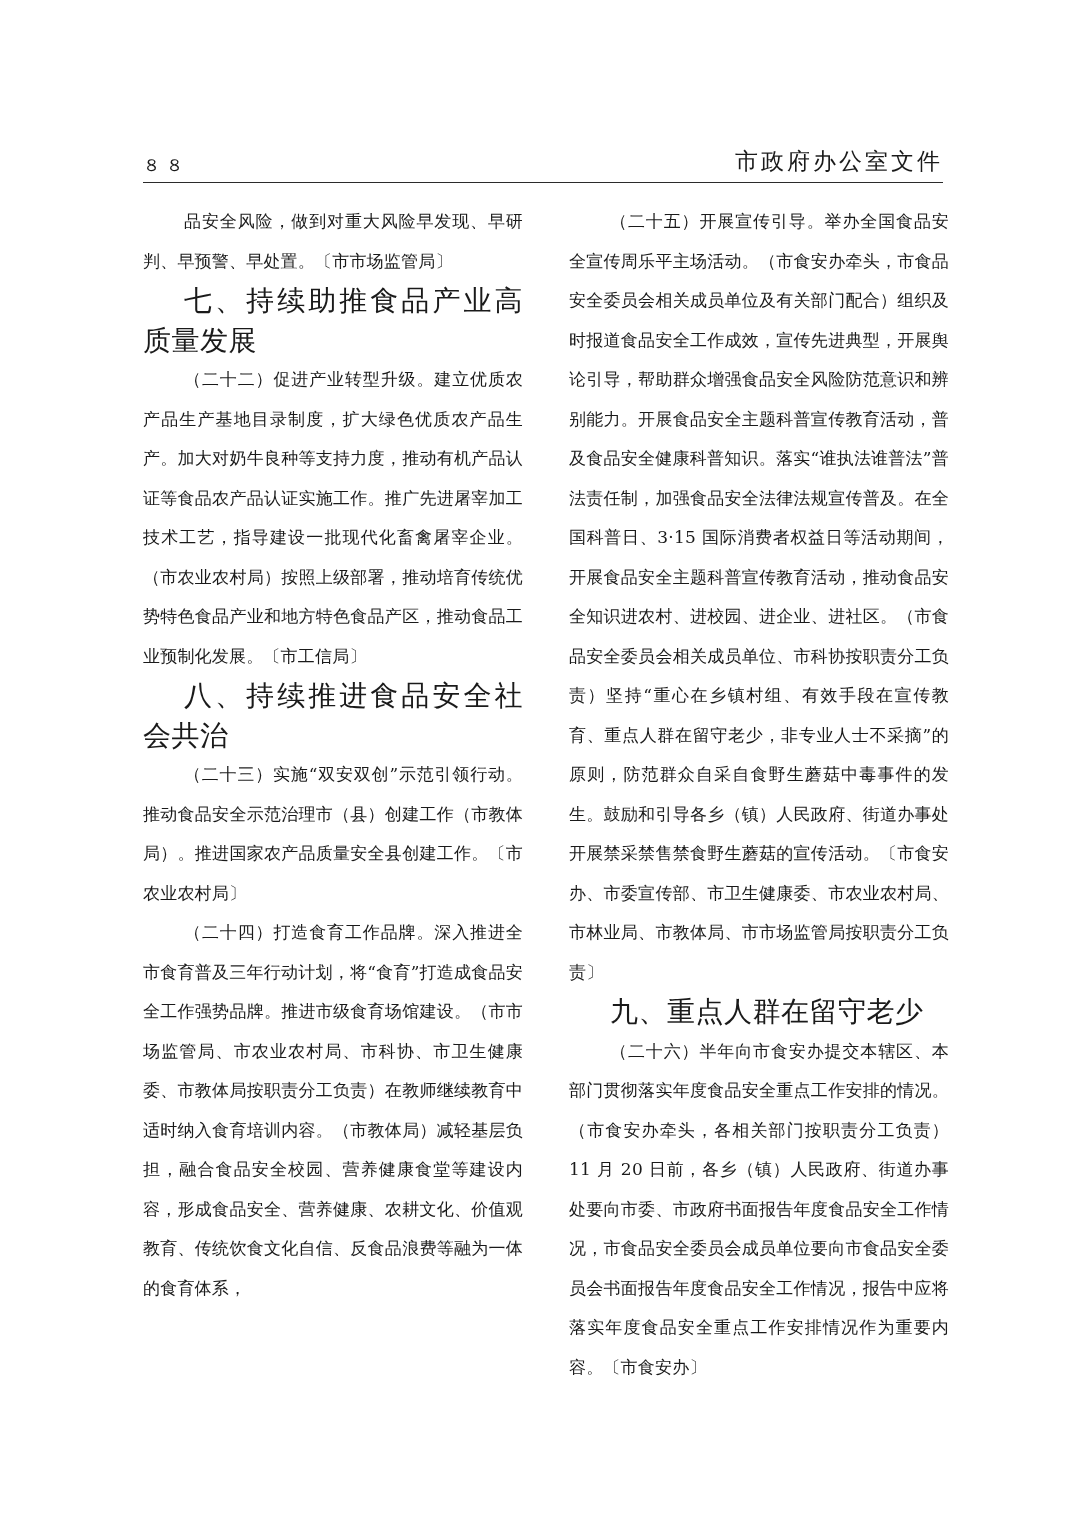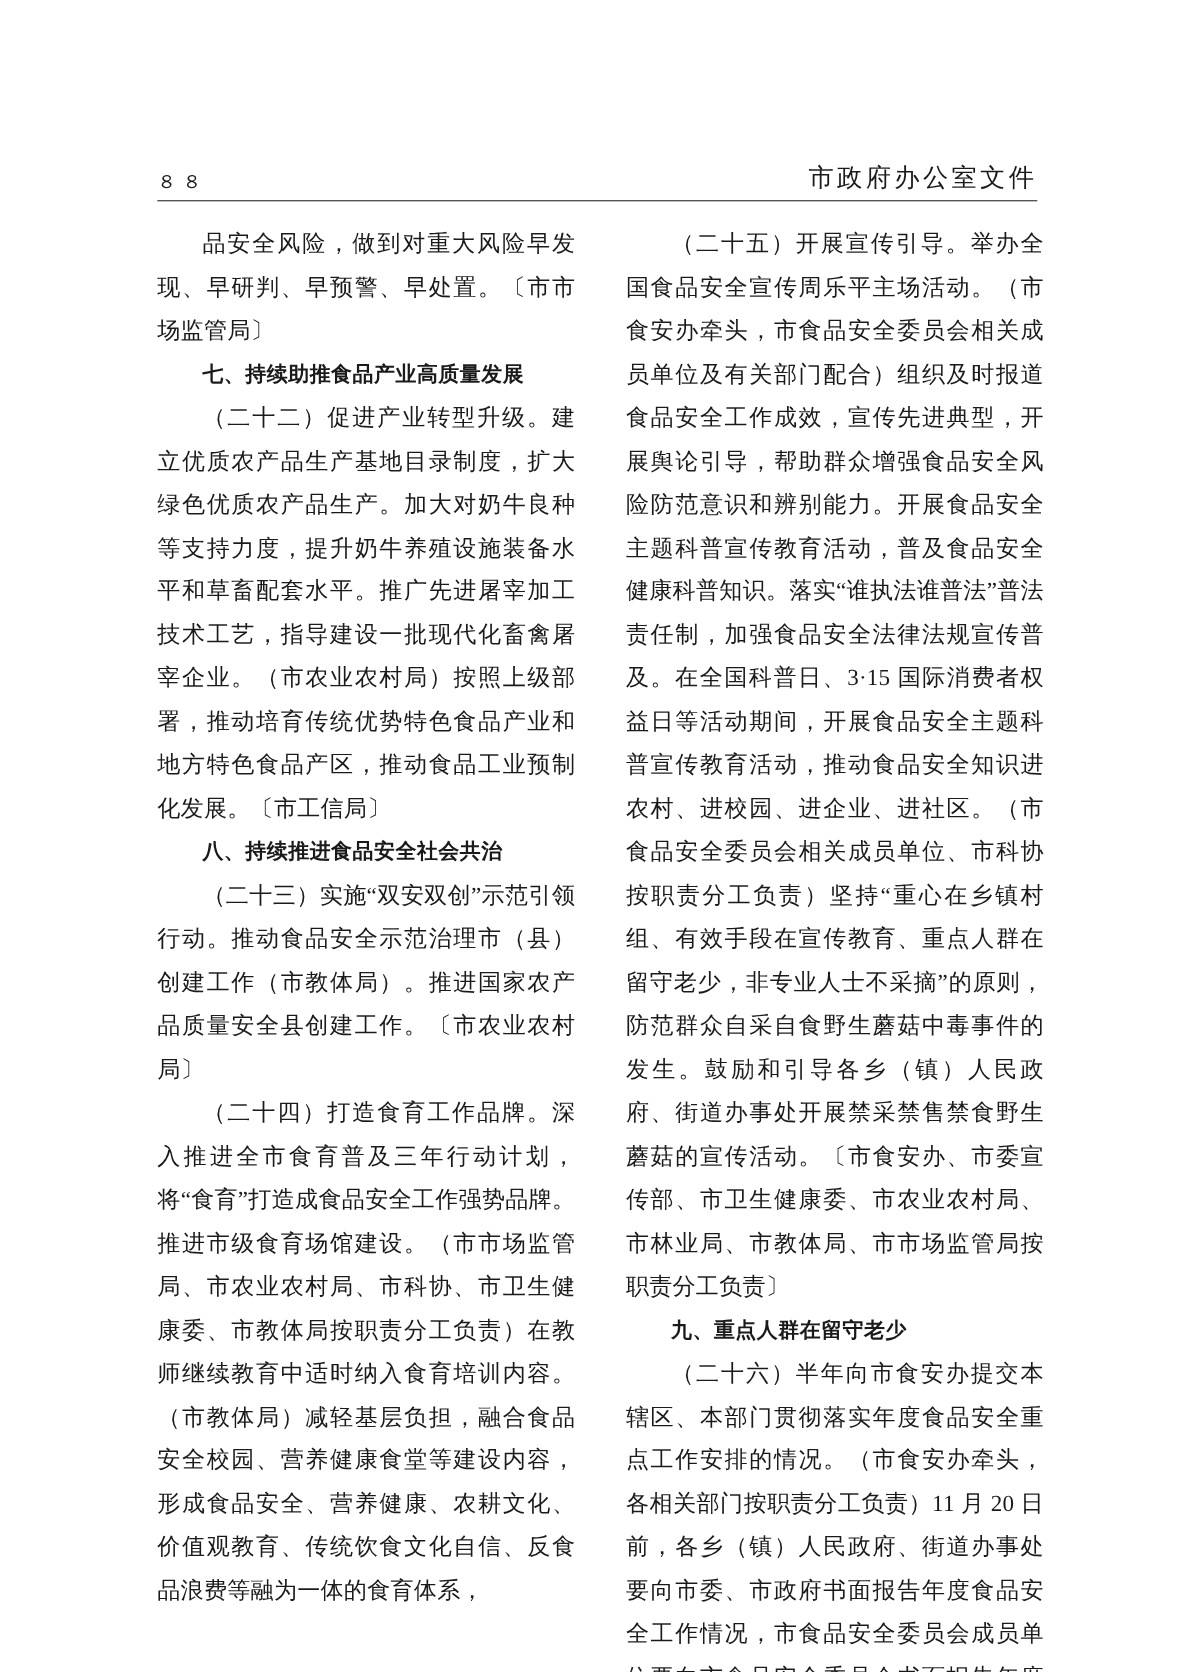--- a/index.html
+++ b/index.html
@@ -52,56 +52,55 @@
     width: 806px;
     height: 1120px;
     display: flex;
     gap: 46px;
   }
   .col {
     width: 380px;
   }
   p {
     margin: 0;
-    font-size: 21px;
+    font-size: 17px;
     line-height: 39.5px;
     text-align: justify;
     text-justify: inter-ideograph;
     letter-spacing: 0.2px;
-    font-family: Liberation Serif, serif;
   }
   p.indent {
     text-indent: 41px;
   }
   p.heading {
     text-indent: 41px;
-    font-weight: bold;
+    font-weight: normal;
     font-family: "DejaVu Sans", "Liberation Sans", sans-serif;
-    font-size: 19px;
+    font-size: 28px;
     letter-spacing: 0.5px;
   }
 </style>
 </head>
 <body>
 
 <div class="page">
 
   <div class="header">
     <span class="page-num">８８</span>
     <span class="header-title">市政府办公室文件</span>
   </div>
 
   <div class="rule"></div>
 
   <div class="columns">
 
     <div class="col">
       <p class="indent">品安全风险，做到对重大风险早发现、早研判、早预警、早处置。〔市市场监管局〕</p>
       <p class="heading">七、持续助推食品产业高质量发展</p>
-      <p class="indent">（二十二）促进产业转型升级。建立优质农产品生产基地目录制度，扩大绿色优质农产品生产。加大对奶牛良种等支持力度，提升奶牛养殖设施装备水平和草畜配套水平。推广先进屠宰加工技术工艺，指导建设一批现代化畜禽屠宰企业。（市农业农村局）按照上级部署，推动培育传统优势特色食品产业和地方特色食品产区，推动食品工业预制化发展。〔市工信局〕</p>
+      <p class="indent">（二十二）促进产业转型升级。建立优质农产品生产基地目录制度，扩大绿色优质农产品生产。加大对奶牛良种等支持力度，推动有机产品认证等食品农产品认证实施工作。推广先进屠宰加工技术工艺，指导建设一批现代化畜禽屠宰企业。（市农业农村局）按照上级部署，推动培育传统优势特色食品产业和地方特色食品产区，推动食品工业预制化发展。〔市工信局〕</p>
       <p class="heading">八、持续推进食品安全社会共治</p>
       <p class="indent">（二十三）实施“双安双创”示范引领行动。推动食品安全示范治理市（县）创建工作（市教体局）。推进国家农产品质量安全县创建工作。〔市农业农村局〕</p>
       <p class="indent">（二十四）打造食育工作品牌。深入推进全市食育普及三年行动计划，将“食育”打造成食品安全工作强势品牌。推进市级食育场馆建设。（市市场监管局、市农业农村局、市科协、市卫生健康委、市教体局按职责分工负责）在教师继续教育中适时纳入食育培训内容。（市教体局）减轻基层负担，融合食品安全校园、营养健康食堂等建设内容，形成食品安全、营养健康、农耕文化、价值观教育、传统饮食文化自信、反食品浪费等融为一体的食育体系，</p>
     </div>
 
     <div class="col">
       <p class="indent">（二十五）开展宣传引导。举办全国食品安全宣传周乐平主场活动。（市食安办牵头，市食品安全委员会相关成员单位及有关部门配合）组织及时报道食品安全工作成效，宣传先进典型，开展舆论引导，帮助群众增强食品安全风险防范意识和辨别能力。开展食品安全主题科普宣传教育活动，普及食品安全健康科普知识。落实“谁执法谁普法”普法责任制，加强食品安全法律法规宣传普及。在全国科普日、3·15 国际消费者权益日等活动期间，开展食品安全主题科普宣传教育活动，推动食品安全知识进农村、进校园、进企业、进社区。（市食品安全委员会相关成员单位、市科协按职责分工负责）坚持“重心在乡镇村组、有效手段在宣传教育、重点人群在留守老少，非专业人士不采摘”的原则，防范群众自采自食野生蘑菇中毒事件的发生。鼓励和引导各乡（镇）人民政府、街道办事处开展禁采禁售禁食野生蘑菇的宣传活动。〔市食安办、市委宣传部、市卫生健康委、市农业农村局、市林业局、市教体局、市市场监管局按职责分工负责〕</p>
       <p class="heading">九、重点人群在留守老少</p>
       <p class="indent">（二十六）半年向市食安办提交本辖区、本部门贯彻落实年度食品安全重点工作安排的情况。（市食安办牵头，各相关部门按职责分工负责）11 月 20 日前，各乡（镇）人民政府、街道办事处要向市委、市政府书面报告年度食品安全工作情况，市食品安全委员会成员单位要向市食品安全委员会书面报告年度食品安全工作情况，报告中应将落实年度食品安全重点工作安排情况作为重要内容。〔市食安办〕</p>
     </div>

